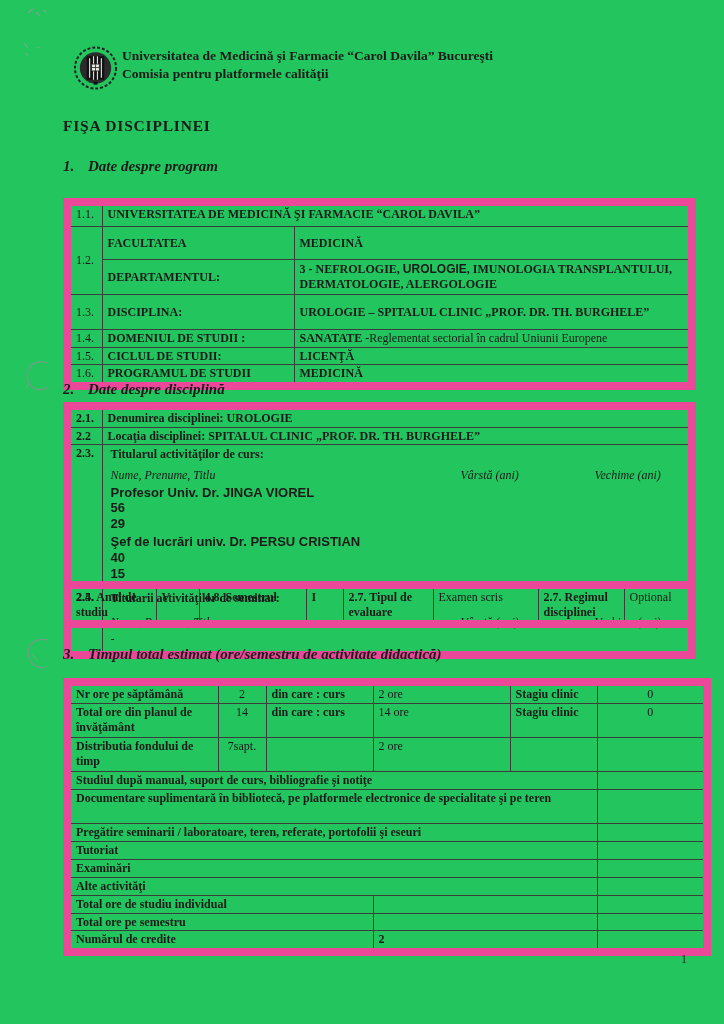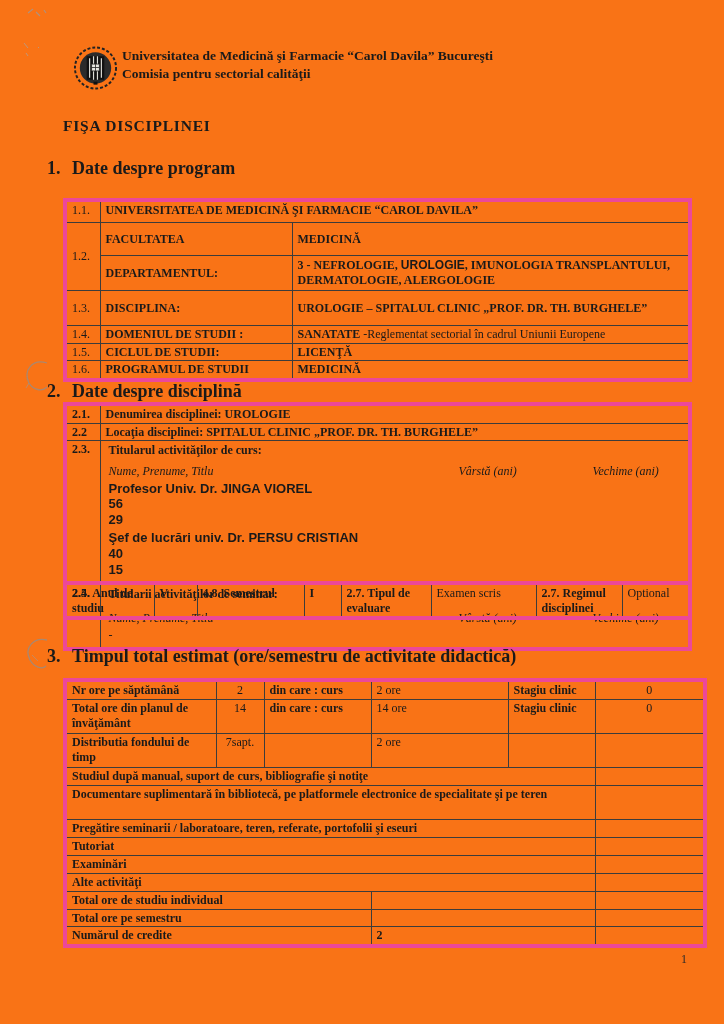--- a/index.html
+++ b/index.html
@@ -1,34 +1,34 @@
 <!DOCTYPE html>
 <html><head>
 <meta charset="utf-8">
 <style>
   html,body{margin:0;padding:0;background:#ffffff;}
   .page{
-    position:relative;width:724px;height:1024px;background:#f97316;
+    position:relative;width:724px;height:1024px;background:#22c55e;
     font-family:"Liberation Serif",serif;color:#1a1a1a;overflow:hidden;
   }
   
   .marks-top{position:absolute;left:14px;top:3px;}
   .squig1{position:absolute;left:20px;top:357px;}
   .squig2{position:absolute;left:20px;top:635px;}
   .logo{position:absolute;left:72px;top:44px;width:47px;height:48px;}
   
   .org{position:absolute;left:122px;top:47px;font-weight:bold;font-size:13.5px;line-height:1.35;}
   .doc-title{position:absolute;left:63px;top:117px;width:640px;text-align:left;
     font-weight:bold;font-size:15.5px;letter-spacing:.8px;}
-  .sec-h{position:absolute;left:47px;font-weight:bold;font-size:18px;}
+  .sec-h{position:absolute;left:63px;font-weight:bold;font-size:15px;font-style:italic;}
   .sec-h .sec-num{display:inline-block;width:25px;}
   .h-s1{top:158px}.h-s2{top:381px}.h-s3{top:646px}
   
   table.t{border-collapse:collapse;table-layout:fixed;position:absolute;left:63px;
-    border:4px solid #ec4899;}
+    border:8px solid #ec4899;}
   table.t td{border:1px solid #3c3c3c;padding:1px 5px;font-size:12px;line-height:1.22;
     vertical-align:top;overflow:hidden;}
   .b{font-weight:bold}
   .sans{font-family:"Liberation Sans",sans-serif}
   .ctr{text-align:center}
   .mid{vertical-align:middle !important}
   
   .t1{top:198px;width:625px;}
   tr.rh20>td{height:18px} tr.rh32>td{height:30px} tr.rh34>td{height:32px}
   tr.rh16>td{height:13px}
@@ -62,21 +62,21 @@
     <circle cx="24" cy="24" r="16" fill="#2b2b2b"></circle>
     <rect x="15" y="12" width="18" height="24" fill="#111"></rect>
     <path d="M18 14 v20 M22 12 v24 M26 12 v24 M30 14 v20" stroke="#dcdcd6" stroke-width="1.2"></path>
     <rect x="20" y="20" width="8" height="7" fill="#e8e8e2"></rect>
     <path d="M20 20 h8 v7 h-8 z M24 20 v7 M20 23.5 h8" stroke="#222" stroke-width="0.8" fill="none"></path>
     <path d="M22 38 h4 v3 h-4 z" fill="#111"></path>
   </svg>
 
   <div class="org">
     <div>Universitatea de Medicină şi Farmacie “Carol Davila” Bucureşti</div>
-    <div>Comisia pentru sectorial calităţii</div>
+    <div>Comisia pentru platformele calităţii</div>
   </div>
 
   <div class="doc-title">FIŞA DISCIPLINEI</div>
 
   <div class="sec-h h-s1">
     <span class="sec-num">1.</span><span>Date despre program</span>
   </div>
 
   <table class="t t1">
     <colgroup>

